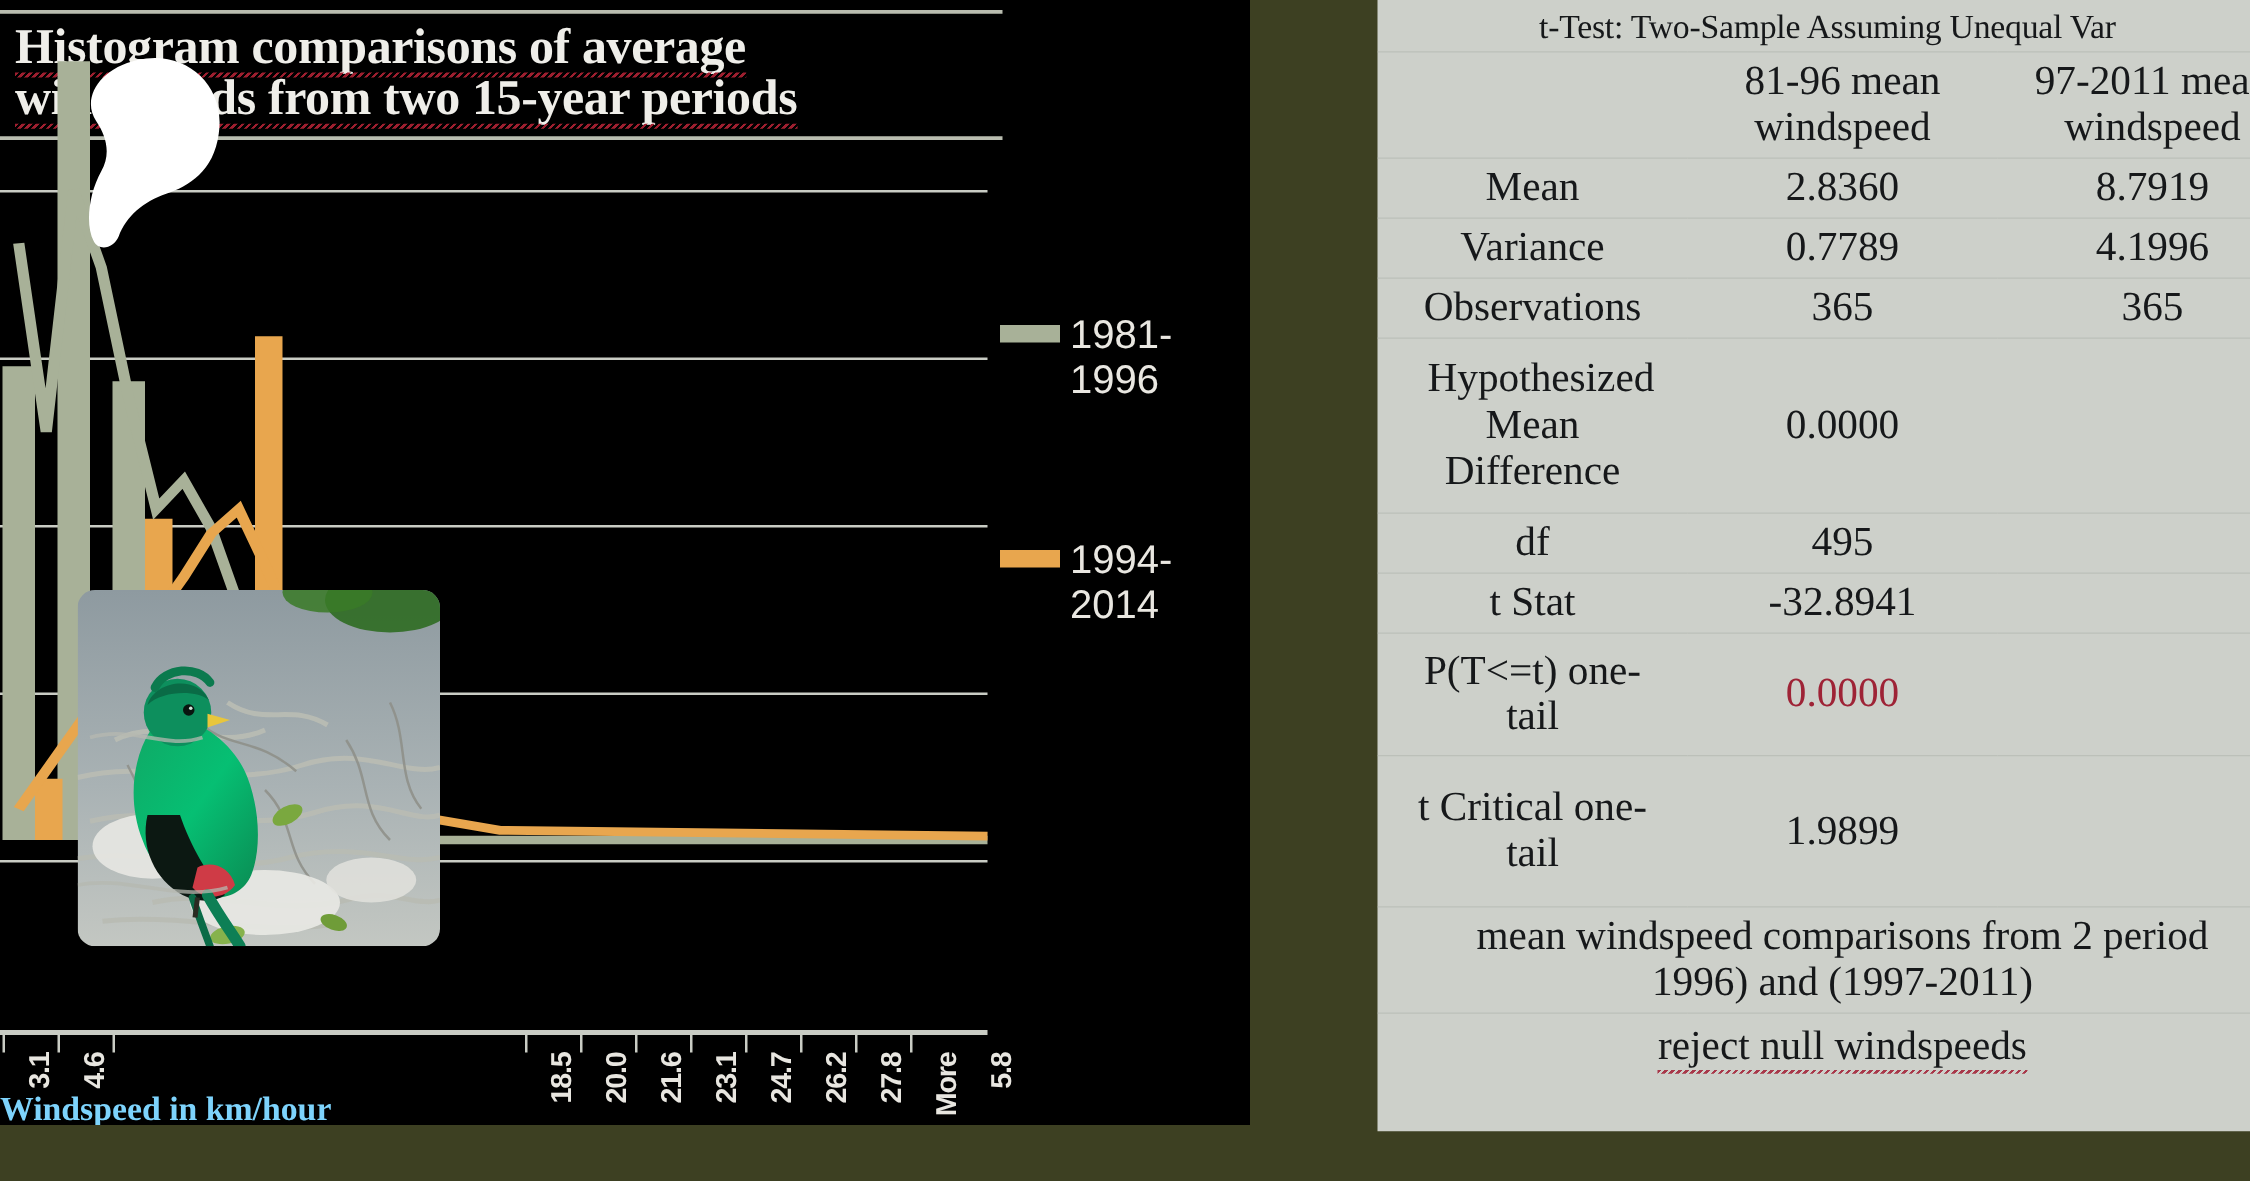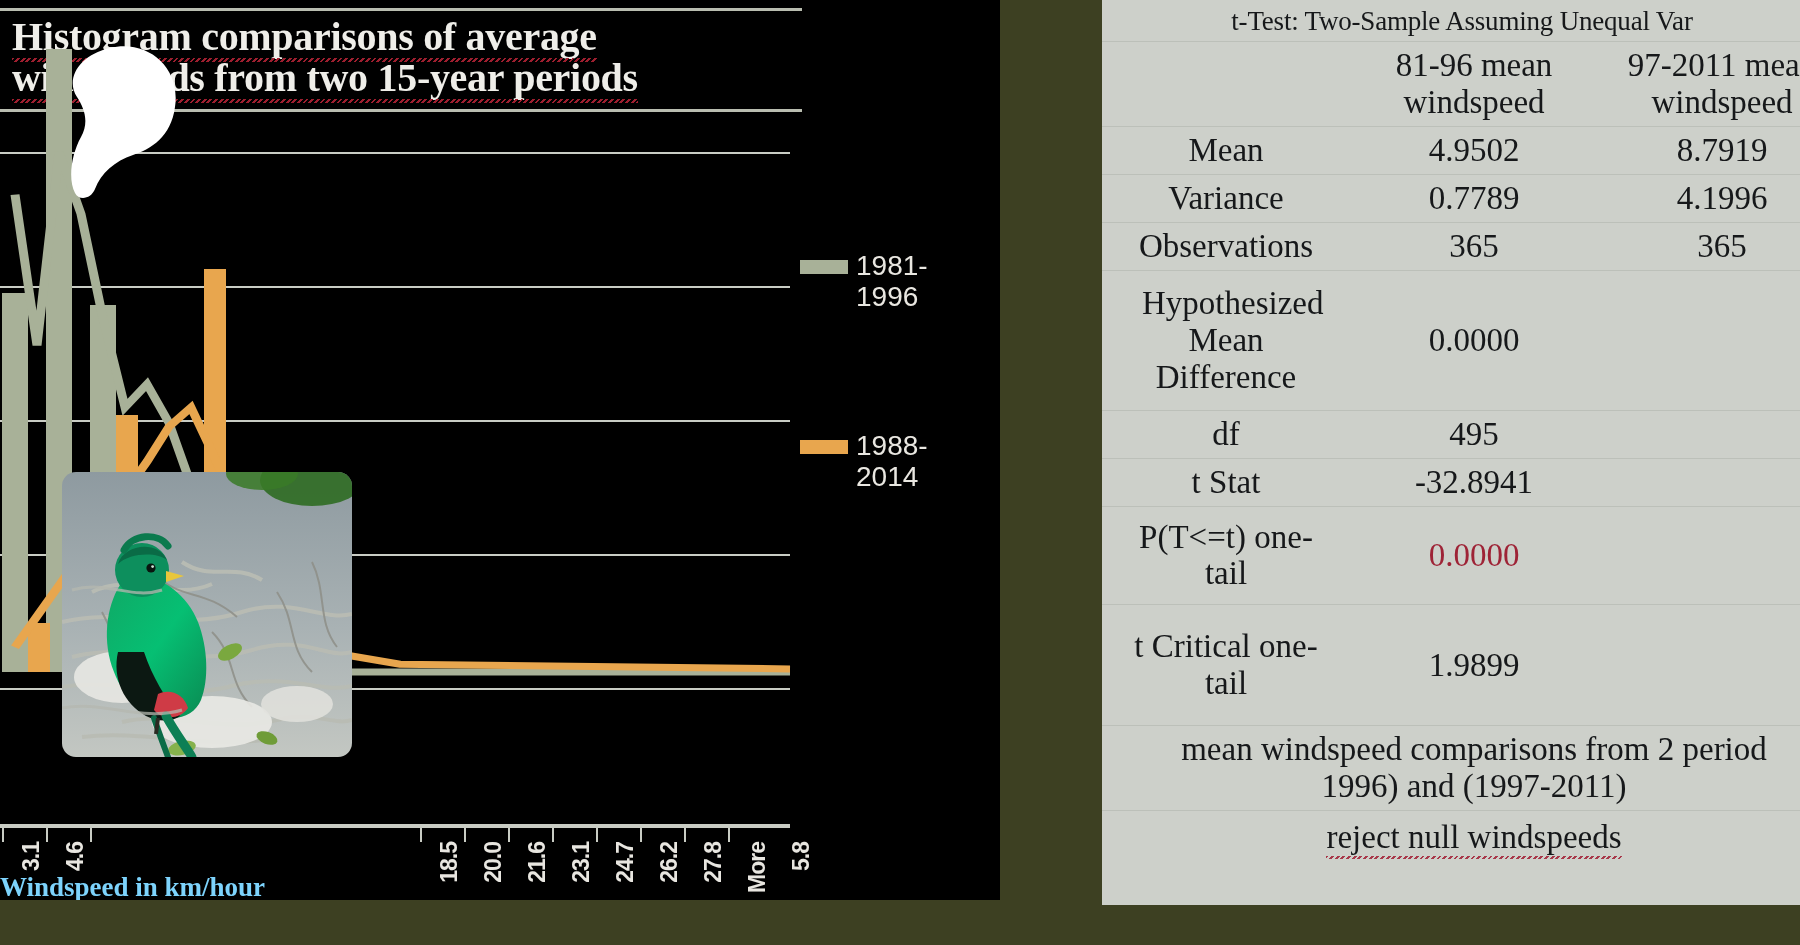--- a/index.html
+++ b/index.html
@@ -55,21 +55,21 @@
   }
   #xaxis-title{
     position:absolute;left:0;top:872px;width:680px;
     color:#7dd3fc;font-size:27px;font-weight:bold;
   }
   
   #legend{position:absolute;left:800px;top:250px;width:180px;}
   .legend-row{position:absolute;left:0;display:flex;align-items:flex-start;}
   .legend-swatch{width:48px;height:14px;margin-top:10px;margin-right:8px;flex:0 0 auto;}
   .legend-label{
-    color:#e9e7e1;font-size:28px;line-height:1.12;
+    color:#e9e7e1;font-size:32px;line-height:1.12;
     font-family:"Liberation Sans", sans-serif;width:110px;
   }
   
   #bird-photo{
     position:absolute;left:62px;top:472px;width:290px;height:285px;
     border-radius:14px;overflow:hidden;
   }
   
   #blob{position:absolute;left:55px;top:45px;width:130px;height:155px;}
   
@@ -174,21 +174,21 @@
     <div class="legend-row" style="top:0px;">
       <div class="legend-swatch" style="background:#a8b198;"></div>
       <div class="legend-label">
         <div>1981-</div>
         <div>1996</div>
       </div>
     </div>
     <div class="legend-row" style="top:180px;">
       <div class="legend-swatch" style="background:#e8a64e;"></div>
       <div class="legend-label">
-        <div>1988-</div>
+        <div>1994-</div>
         <div>2014</div>
       </div>
     </div>
   </div>
 
   <div id="bird-photo">
     <svg viewBox="0 0 290 285" width="290" height="285">
       <defs>
         <linearGradient id="skyg" x1="0" y1="0" x2="0" y2="1">
           <stop offset="0%" stop-color="#8e9aa0"></stop>
@@ -275,21 +275,21 @@
   <div id="ttest-caption">t-Test: Two-Sample Assuming Unequal Var</div>
   <table class="tt">
     <tbody>
       <tr>
         <td class="lbl hdr"></td>
         <td class="c1 hdr">81-96 mean windspeed</td>
         <td class="c2 hdr">97-2011 mean windspeed</td>
       </tr>
       <tr>
         <td class="lbl">Mean</td>
-        <td class="c1">4.9502</td>
+        <td class="c1">2.8360</td>
         <td class="c2">8.7919</td>
       </tr>
       <tr>
         <td class="lbl">Variance</td>
         <td class="c1">0.7789</td>
         <td class="c2">4.1996</td>
       </tr>
       <tr>
         <td class="lbl">Observations</td>
         <td class="c1">365</td>

